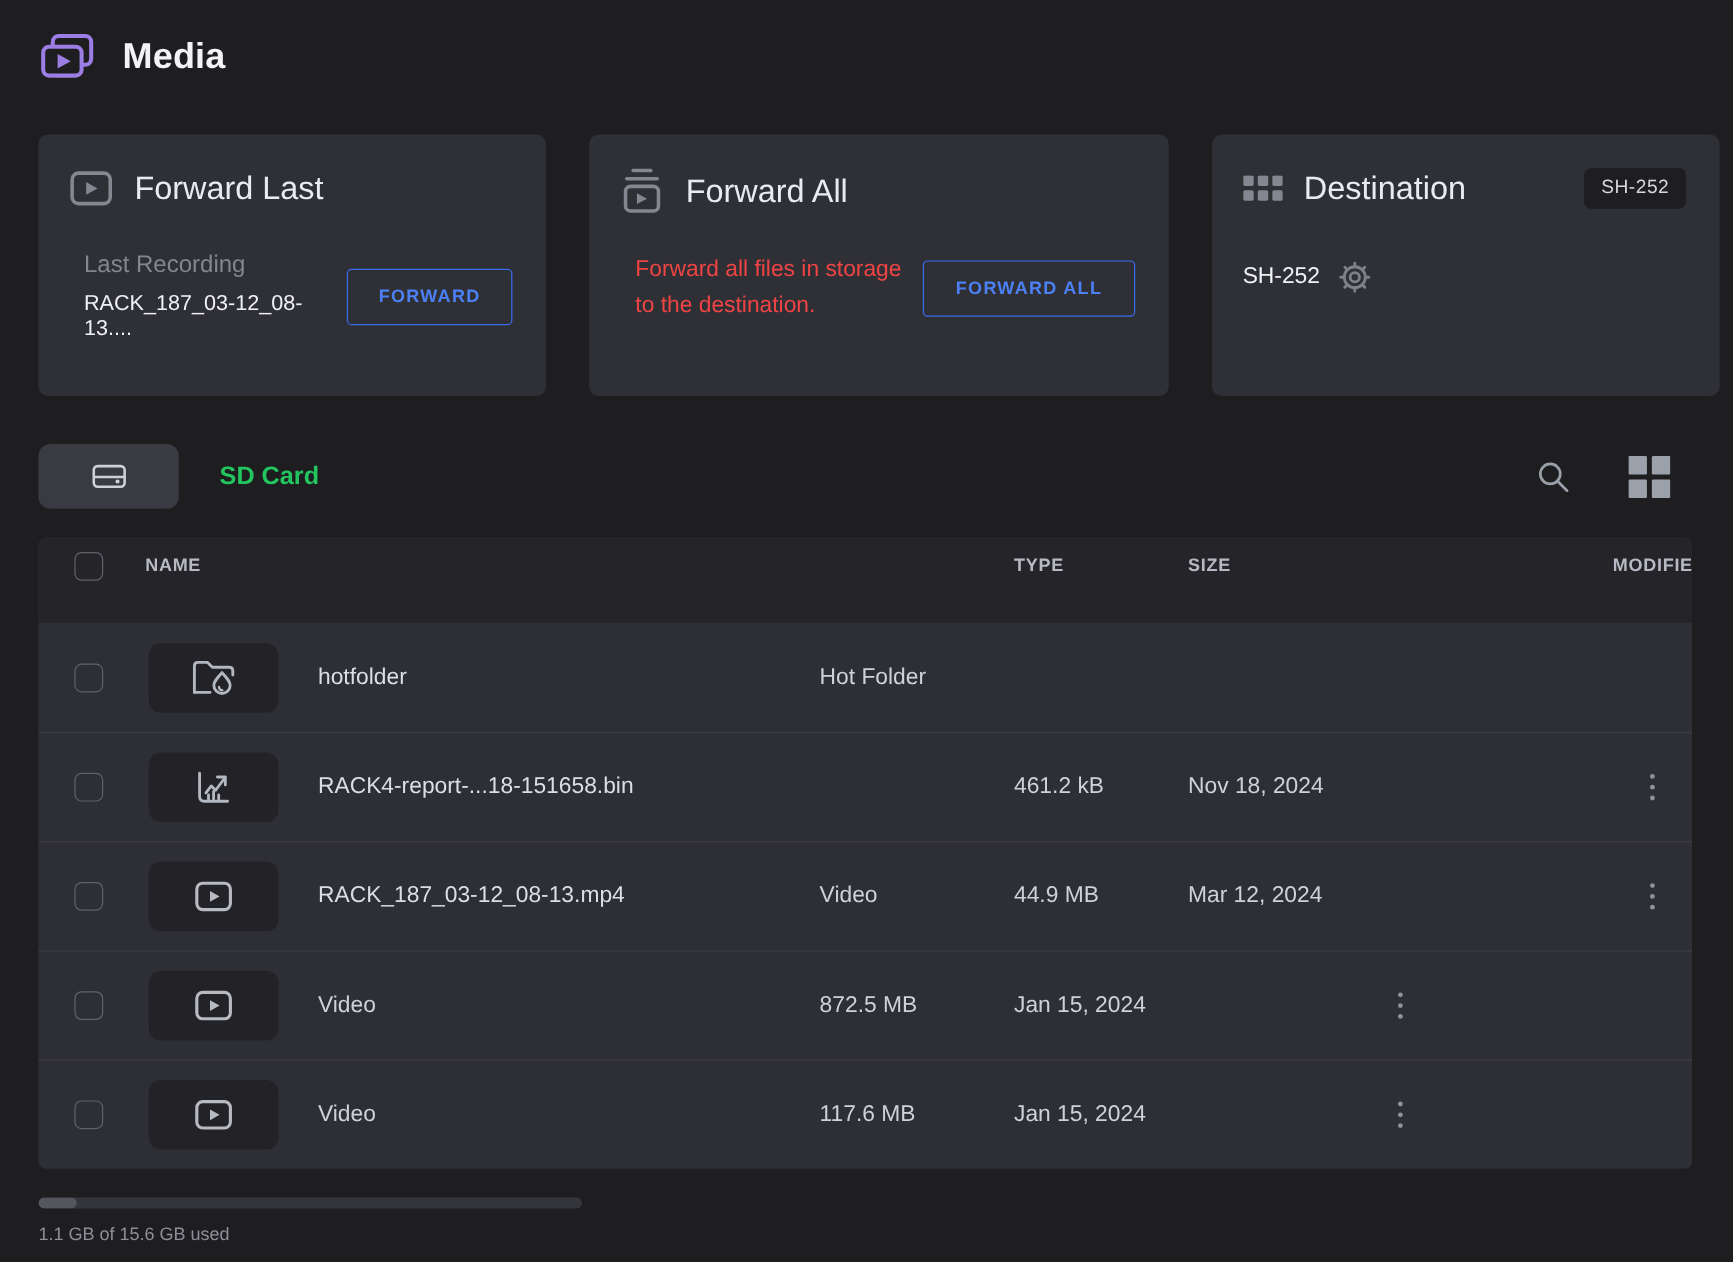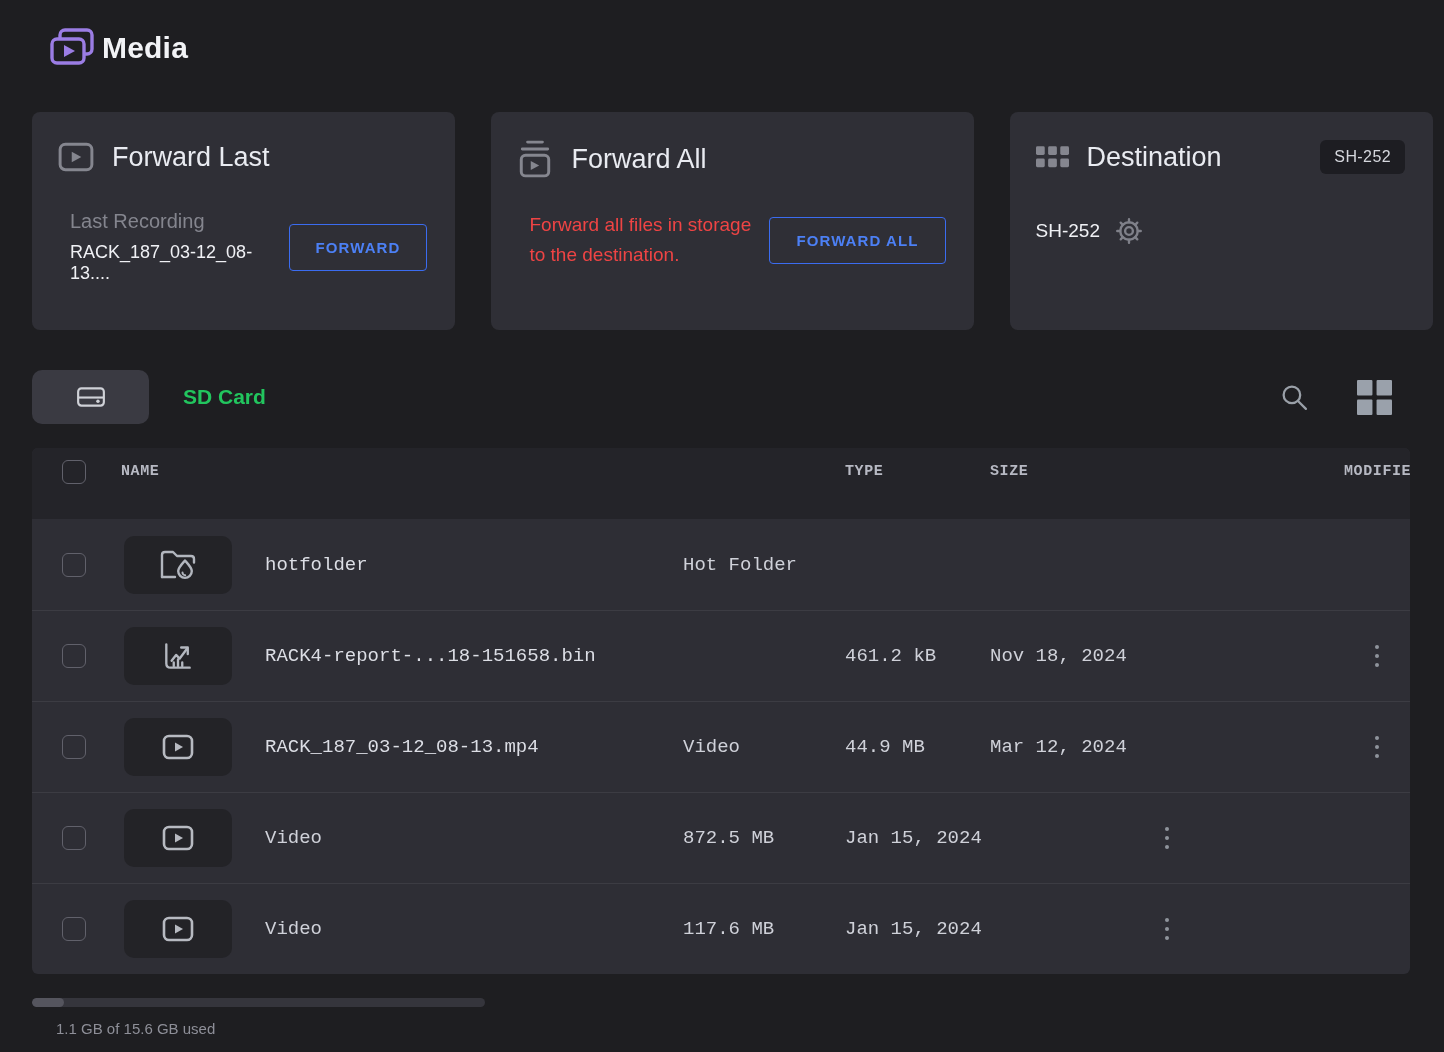--- a/index.html
+++ b/index.html
@@ -7,21 +7,21 @@
   body {
     width:1444px; height:1052px;
     background:#1e1e21;
     font-family:"Liberation Sans", sans-serif;
     color:#e8eaee;
     overflow:hidden;
   }
   .page { padding:20px 0 0 32px; }
 
   
-  .page-header { display:flex; align-items:center; gap:4px; margin:6px 16px 42px; }
+  .page-header { display:flex; align-items:center; gap:20px; margin:6px 0 42px; }
   .page-title { font-size:30px; font-weight:700; color:#f2f3f6; margin:0; letter-spacing:.2px; }
 
   
   .cards { display:flex; gap:36px; width:1401px; margin-bottom:40px;align-items:center; }
   .card { flex:1; background:#2f2f36; border-radius:8px; height:218px; padding:28px 28px 0 26px; }
   .card-head { display:flex; align-items:center; gap:18px; }
   .card-title { font-size:27px; font-weight:400; color:#e9ebf1; margin:0; }
   .card-body { margin-top:36px; display:flex; justify-content:space-between; align-items:center;margin-left:12px; }
   .field-label { font-size:20px; color:#84858e; margin-bottom:9px; }
   .field-value { font-size:18px; color:#f0f1f5; }
@@ -46,21 +46,21 @@
     width:117px; height:54px; background:#3a3a42; border:none; border-radius:10px;
     display:flex; align-items:center; justify-content:center; cursor:pointer;
   }
   .storage-name { font-size:21px; font-weight:700; color:#22c55e; margin-left:34px; }
   .toolbar-spacer { flex:1; }
   .toolbar .icon-btn { padding:6px; }
   .search-btn { margin-right:36px; }
   .grid-btn { margin-right:12px; }
 
   
-  .table { width:1378px; background:#2e2e35; border-radius:6px; overflow:hidden;font-family:Liberation Mono, monospace; }
+  .table { width:1378px; background:#2e2e35; border-radius:6px; overflow:hidden; }
   .trow {
     display:grid;
     grid-template-columns:84px 149px 418px 162px 145px 1fr 66px;
     align-items:center; height:91px;
   }
   .trow + .trow { border-top:1px solid #3c3c43; }
   .thead { height:71px; background:#242429; }
   .checkbox {
     width:24px; height:24px; border:1.5px solid #61616b; border-radius:6px;
     margin-left:30px; background:transparent; cursor:pointer; padding:0;
@@ -80,21 +80,21 @@
   }
   .kebab i { width:4px; height:4px; border-radius:50%; background:#8f949c; }
   .kebab.hidden { visibility:hidden; }
 
   
   .storage-meter {
     margin-top:24px; width:453px; height:9px;
     background:#35353c; border-radius:5px; overflow:hidden;
   }
   .storage-meter .fill { height:100%; background:#55555e; border-radius:5px; }
-  .usage-text { margin-top:13px; font-size:15px; color:#8e8f98;margin-left:24px; }
+  .usage-text { margin-top:13px; font-size:15px; color:#8e8f98; }
 
   svg { display:block; }
 </style>
 </head>
 <body>
 
 <div class="page">
 
   <header class="page-header">
     <span>

